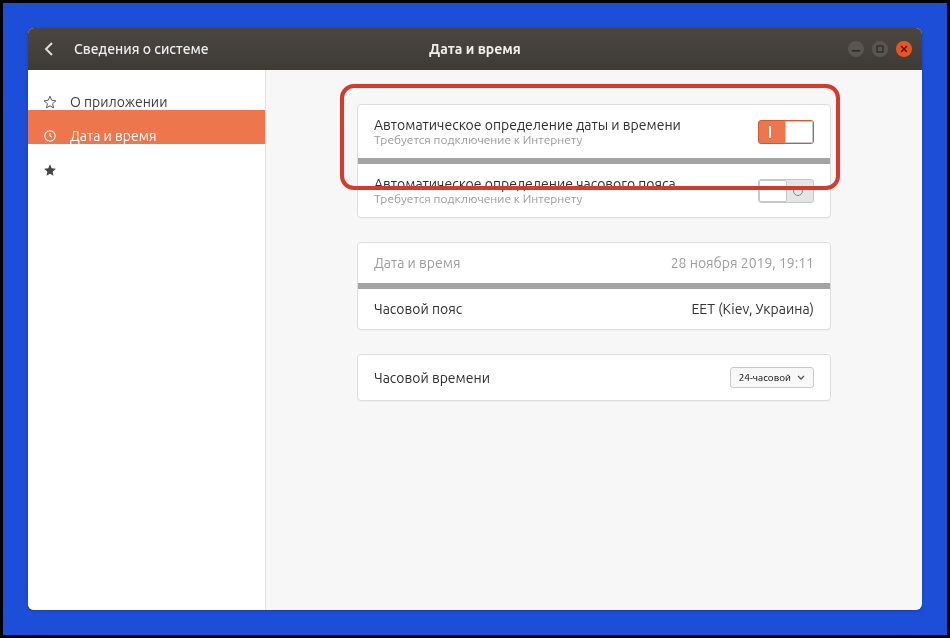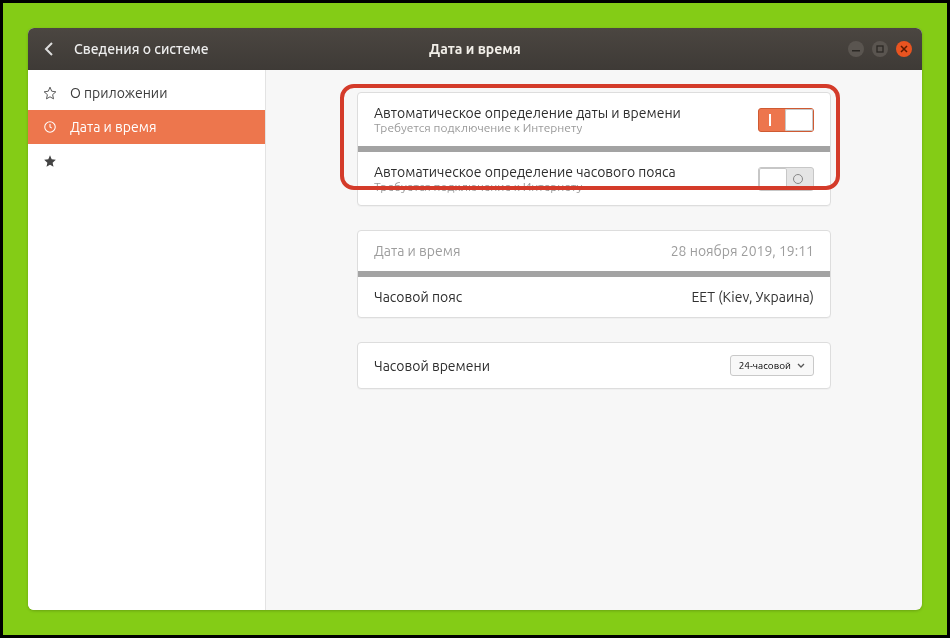--- a/index.html
+++ b/index.html
@@ -1,18 +1,18 @@
 <!DOCTYPE html>
 <html><head>
 <meta charset="utf-8">
 <style>
   * { box-sizing: border-box; margin: 0; padding: 0; }
   html, body { width: 950px; height: 638px; font-family: Ubuntu, "Segoe UI", Arial, sans-serif; overflow: hidden; }
   .wrap {
-    width: 950px; height: 638px; background: #84cc16; position: relative;
+    width: 950px; height: 638px; background: #1d4ed8; position: relative;
     border: 3px solid #000;
   }
   .window {
     position: absolute; left: 25px; top: 25px; right: 25px; bottom: 25px;
     background: #f7f7f7; border-radius: 6px; overflow: hidden;
     box-shadow: 0 1px 3px rgba(0,0,0,.2);
     display: flex; flex-direction: column;
   }
   .titlebar {
     height: 42px; background: linear-gradient(#4b4641,#3e3a36);
@@ -28,26 +28,26 @@
   .tb-title { position: absolute; left: 50%; transform: translateX(-50%); font-weight: 600; color: #f2efe9; }
   .tb-ctrl { position: absolute; right: 10px; top: 50%; transform: translateY(-50%); display: flex; gap: 8px; }
   .tb-btn {
     width: 16px; height: 16px; border-radius: 50%; background: #5a5550;
     display: flex; align-items: center; justify-content: center; color:#2b2824; font-size:10px;
   }
   .tb-btn.close { background: #e95420; color:#5a1a00; }
   .body { flex: 1; display: flex; }
   .sidebar { width: 238px; background: #fff; border-right: 1px solid #e3e3e3; padding-top: 6px; }
   .sb-item {
-    height: 34px; display: flex; align-items: center; gap: 12px;
+    height: 34px; display: flex; align-items: flex-end; gap: 12px;
     padding: 0 14px; font-size: 14px; color: #3c3c3c; cursor: default;
   }
   .sb-item.active { background: #ed764d; color: #fff; }
   .sb-ico { width: 16px; height: 16px; display:flex; align-items:center; justify-content:center; }
-  .content { flex: 1; padding: 22px 0 0 0; position: relative; }
+  .content { flex: 1; padding: 34px 0 0 0; position: relative; }
   .panel {
     width: 474px; margin: 0 auto 24px auto;
     background: #fff; border: 1px solid #ddd; border-radius: 4px;
     box-shadow: 0 1px 1px rgba(0,0,0,.03);
   }
   .row {
     display: flex; align-items: center; justify-content: space-between;
     padding: 12px 16px; border-top: 6px solid #a3a3a3;
   }
   .row:first-child { border-top: none; }

